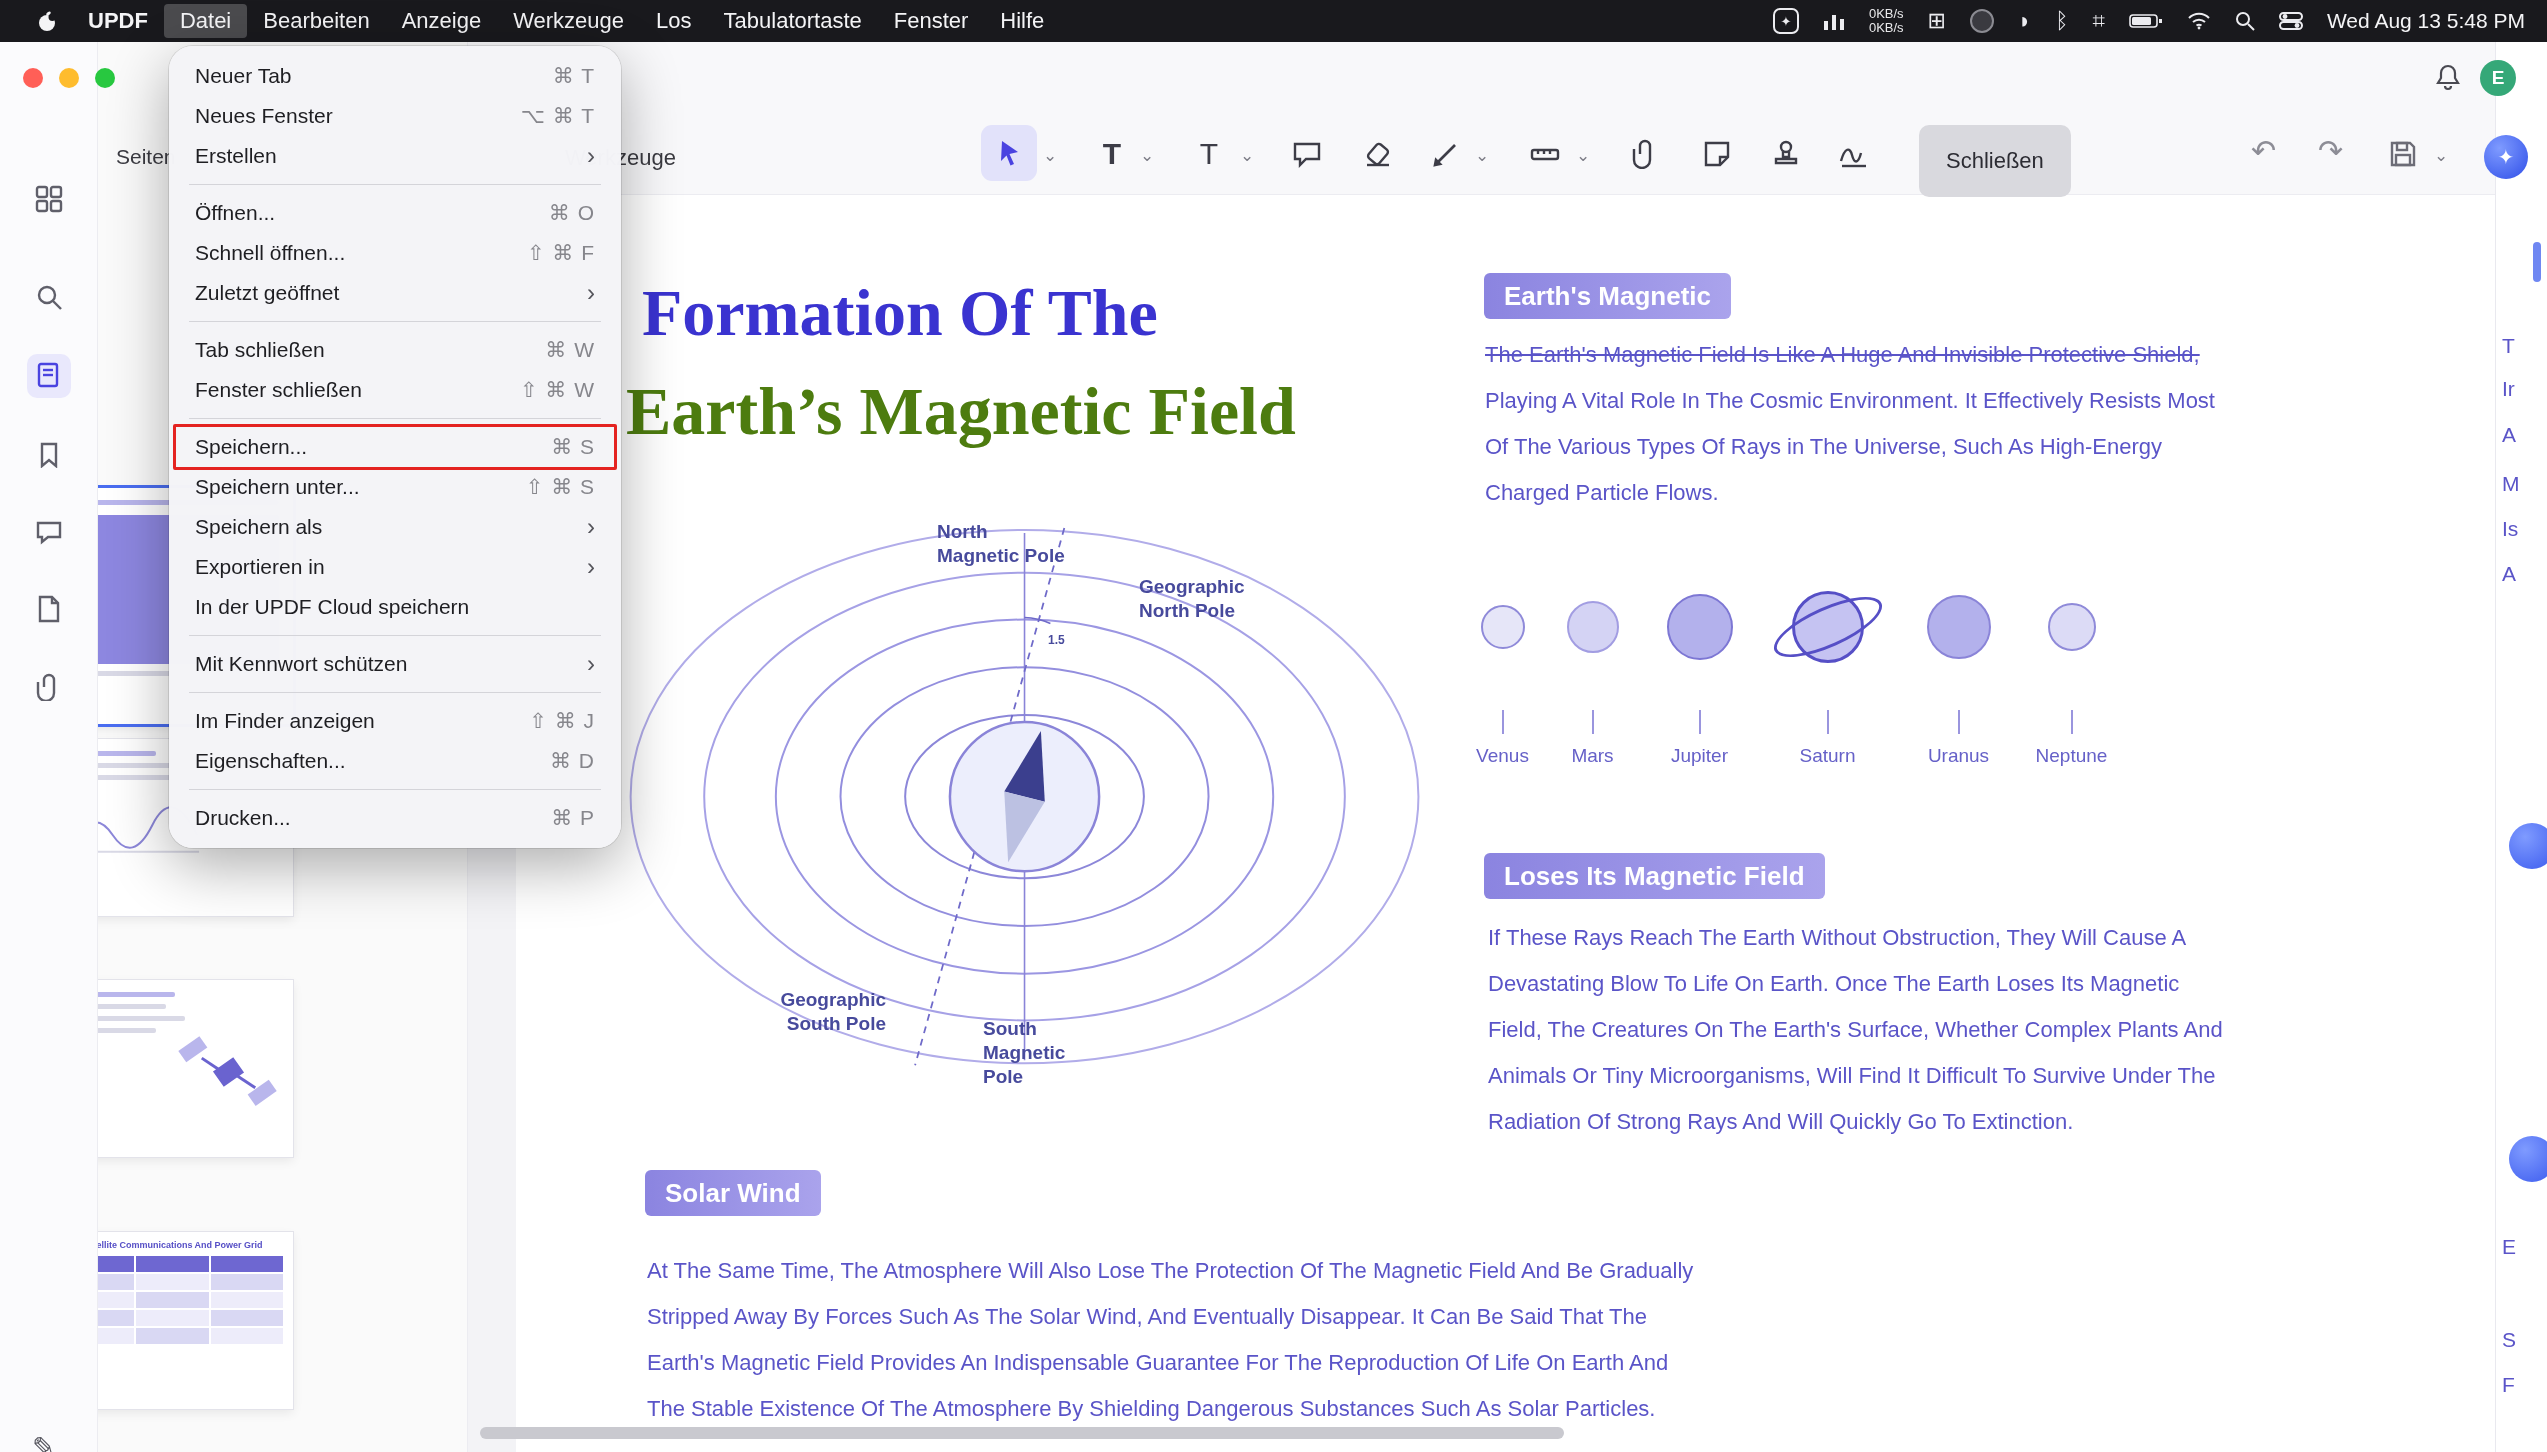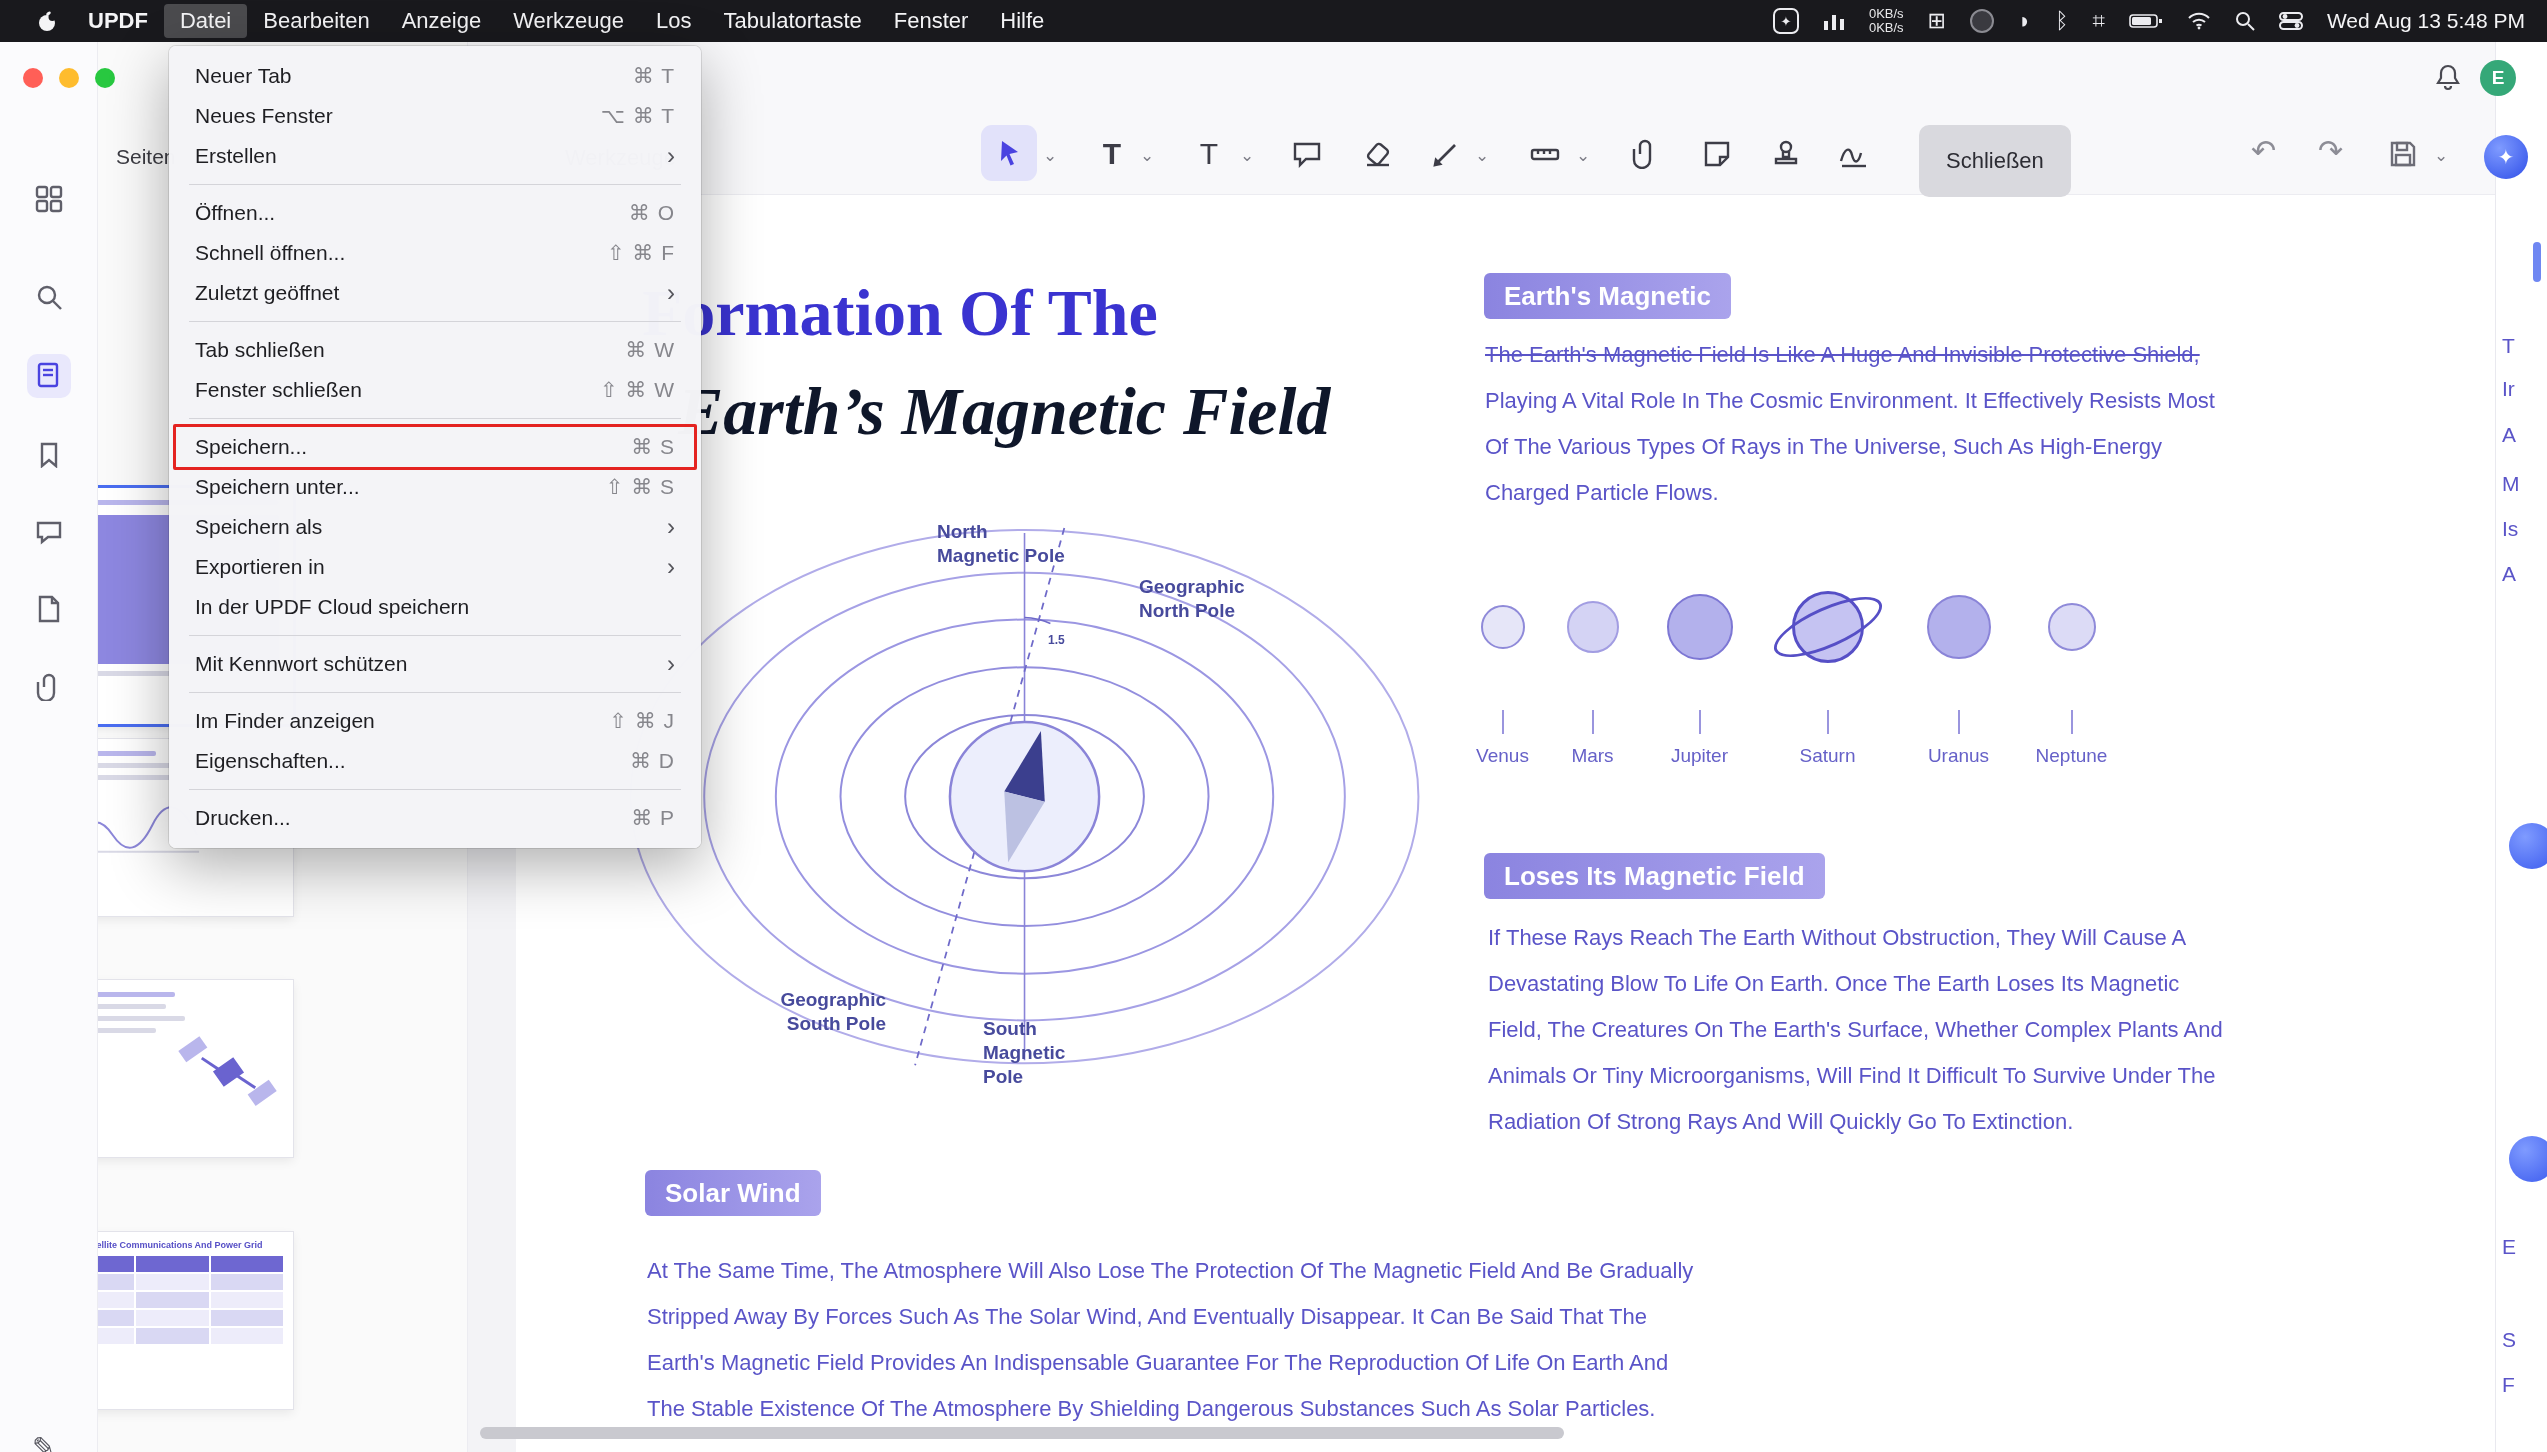--- a/index.html
+++ b/index.html
@@ -52,21 +52,21 @@
   #tool-cursor{position:absolute;left:981px;top:125px;width:56px;height:56px;background:#e2e2fa;border-radius:11px;display:flex;align-items:center;justify-content:center;z-index:6}
   #close-btn{position:absolute;left:1919px;top:125px;height:72px;padding:0 27px;background:#d9d9de;border-radius:10px;
     display:flex;align-items:center;font-size:22px;color:#2c2c33;z-index:6}
   .histico{position:absolute;top:133px;font-size:30px;color:#8d8d96;z-index:6}
   #tab-werkzeuge{position:absolute;left:565px;top:145px;font-size:22px;color:#3a3a40;z-index:6}
 
   
   #gutter{position:absolute;left:468px;top:195px;width:49px;height:1258px;background:#f3f3f6;z-index:1}
   #page{position:absolute;left:516px;top:195px;width:1979px;height:1258px;background:#fff;z-index:1}
   #h1{position:absolute;left:642px;top:275px;font-family:"Liberation Serif",serif;font-weight:bold;font-size:66px;color:#3a33d0;z-index:3;white-space:nowrap}
-  #h2{position:absolute;left:678px;top:372px;font-family:"Liberation Serif",serif;font-weight:bold;font-style:italic;font-size:68px;color:#0f172a;z-index:3;white-space:nowrap}
+  #h2{position:absolute;left:626px;top:372px;font-family:"Liberation Serif",serif;font-weight:bold;font-size:68px;color:#4d7c0f;z-index:3;white-space:nowrap}
   .badge{position:absolute;height:46px;padding:0 20px;display:flex;align-items:center;color:#fff;font-weight:bold;font-size:26px;
     background:linear-gradient(90deg,#8b84e0,#aaa3ec);border-radius:6px;z-index:3;white-space:nowrap}
   .para{position:absolute;font-size:22px;color:#5a54c8;z-index:3}
   .para span{display:block;line-height:46px;white-space:nowrap}
   .st{text-decoration:line-through}
   .dlabel{position:absolute;font-size:19px;font-weight:bold;color:#474a9c;line-height:24px;z-index:3;white-space:nowrap}
   .dlabel.r{text-align:right}
 
   
   #planets{position:absolute;left:1433px;top:585px;width:826px;height:179px;z-index:3}
@@ -85,21 +85,21 @@
   #vscroll{position:absolute;left:2533px;top:242px;width:8px;height:40px;background:#6f87f2;border-radius:4px;z-index:12}
   #hscroll{position:absolute;left:480px;top:1427px;width:1084px;height:12px;background:#c9c9cf;border-radius:6px;z-index:12}
   #avatar{position:absolute;left:2480px;top:60px;width:36px;height:36px;border-radius:50%;background:#35a878;color:#fff;
     display:flex;align-items:center;justify-content:center;font-size:19px;font-weight:bold;z-index:12}
   #bell{position:absolute;left:2434px;top:63px;z-index:12;color:#4a4a52}
   #ai-circle{position:absolute;left:2484px;top:135px;width:44px;height:44px;border-radius:50%;
     background:radial-gradient(circle at 35% 30%,#7f9bff,#2f4fe8);z-index:12;display:flex;align-items:center;justify-content:center;color:#fff;font-size:20px}
   #pen-bottom{position:absolute;left:32px;top:1389px;font-size:28px;color:#55555e;z-index:6}
 
   
-  #filemenu{position:absolute;left:169px;top:46px;width:532px;background:rgba(244,244,247,.99);border-radius:7px;
+  #filemenu{position:absolute;left:169px;top:46px;width:452px;background:rgba(244,244,247,.99);border-radius:24px;
     box-shadow:0 18px 60px rgba(0,0,0,.32),0 0 0 1px rgba(0,0,0,.1);padding:10px 8px;z-index:60;font-size:21px;color:#1e1e22}
   .mi{display:flex;align-items:center;height:40px;padding:0 18px;position:relative}
   .mi-sc{margin-left:auto;color:#86868c;letter-spacing:1px}
   .mi-arrow{margin-left:auto;color:#55555c;font-size:24px;line-height:1}
   .msep{height:1px;background:#d4d4d9;margin:8px 12px}
   .mi.hl::after{content:"";position:absolute;left:-4px;right:-4px;top:-3px;bottom:-3px;border:3px solid #e42320;border-radius:2px}
 </style>
 </head>
 <body>
 

